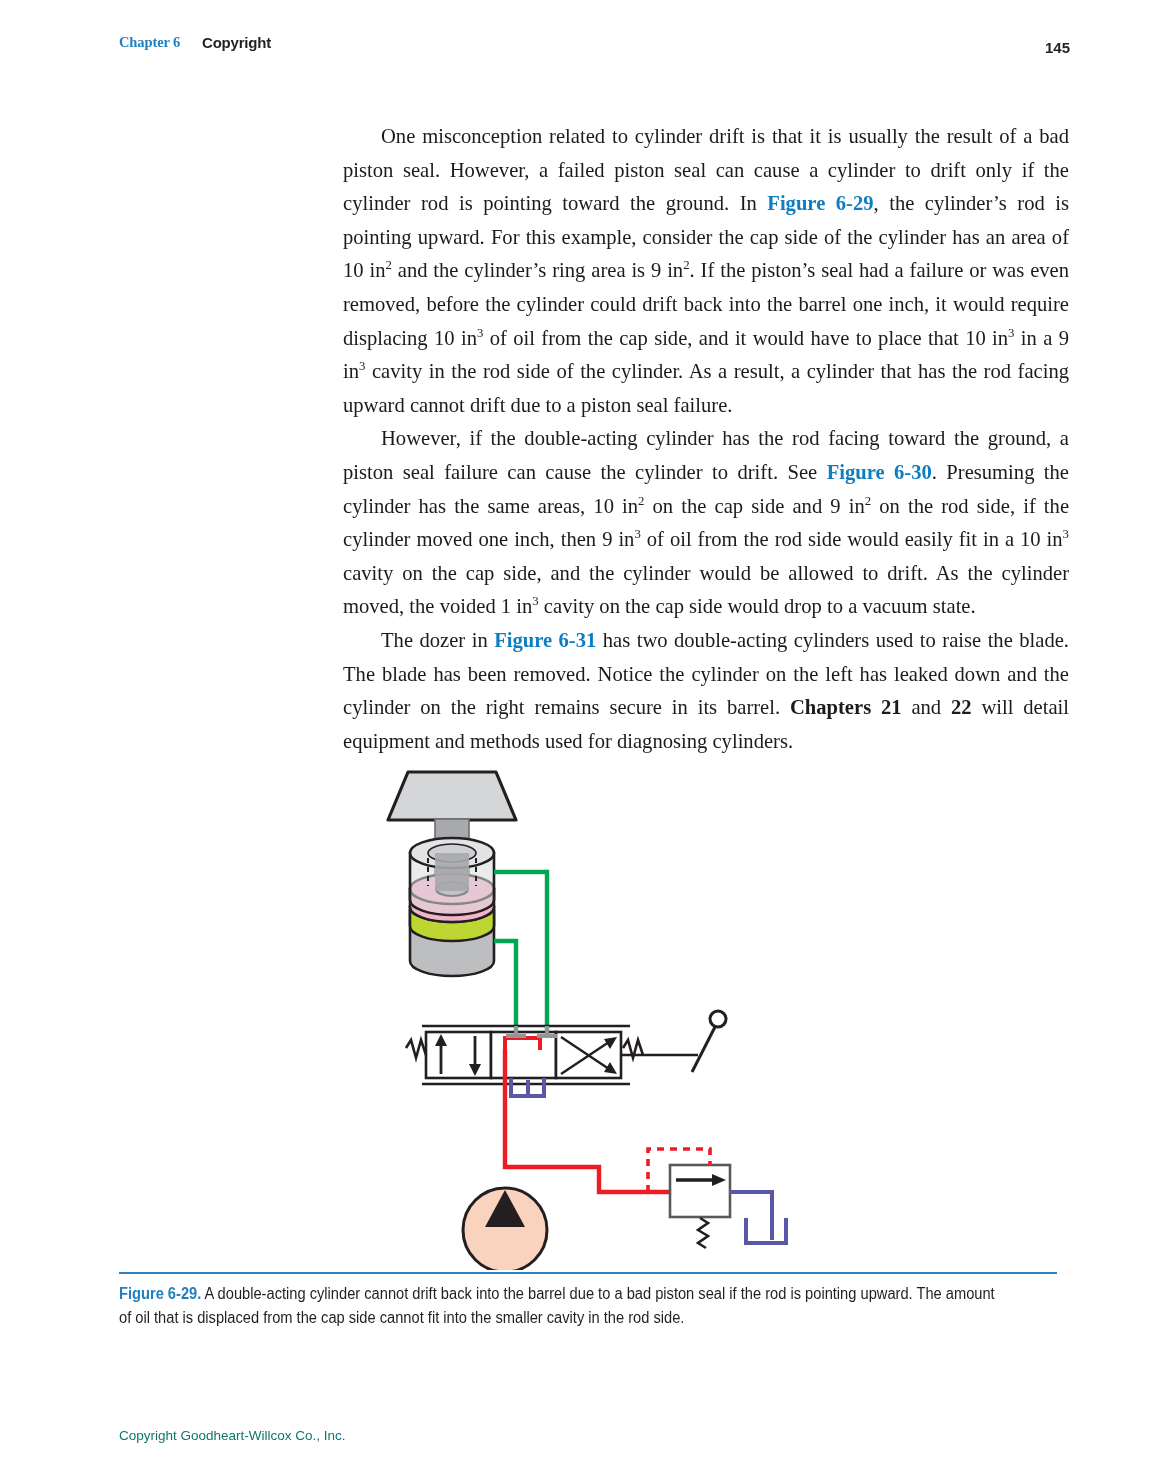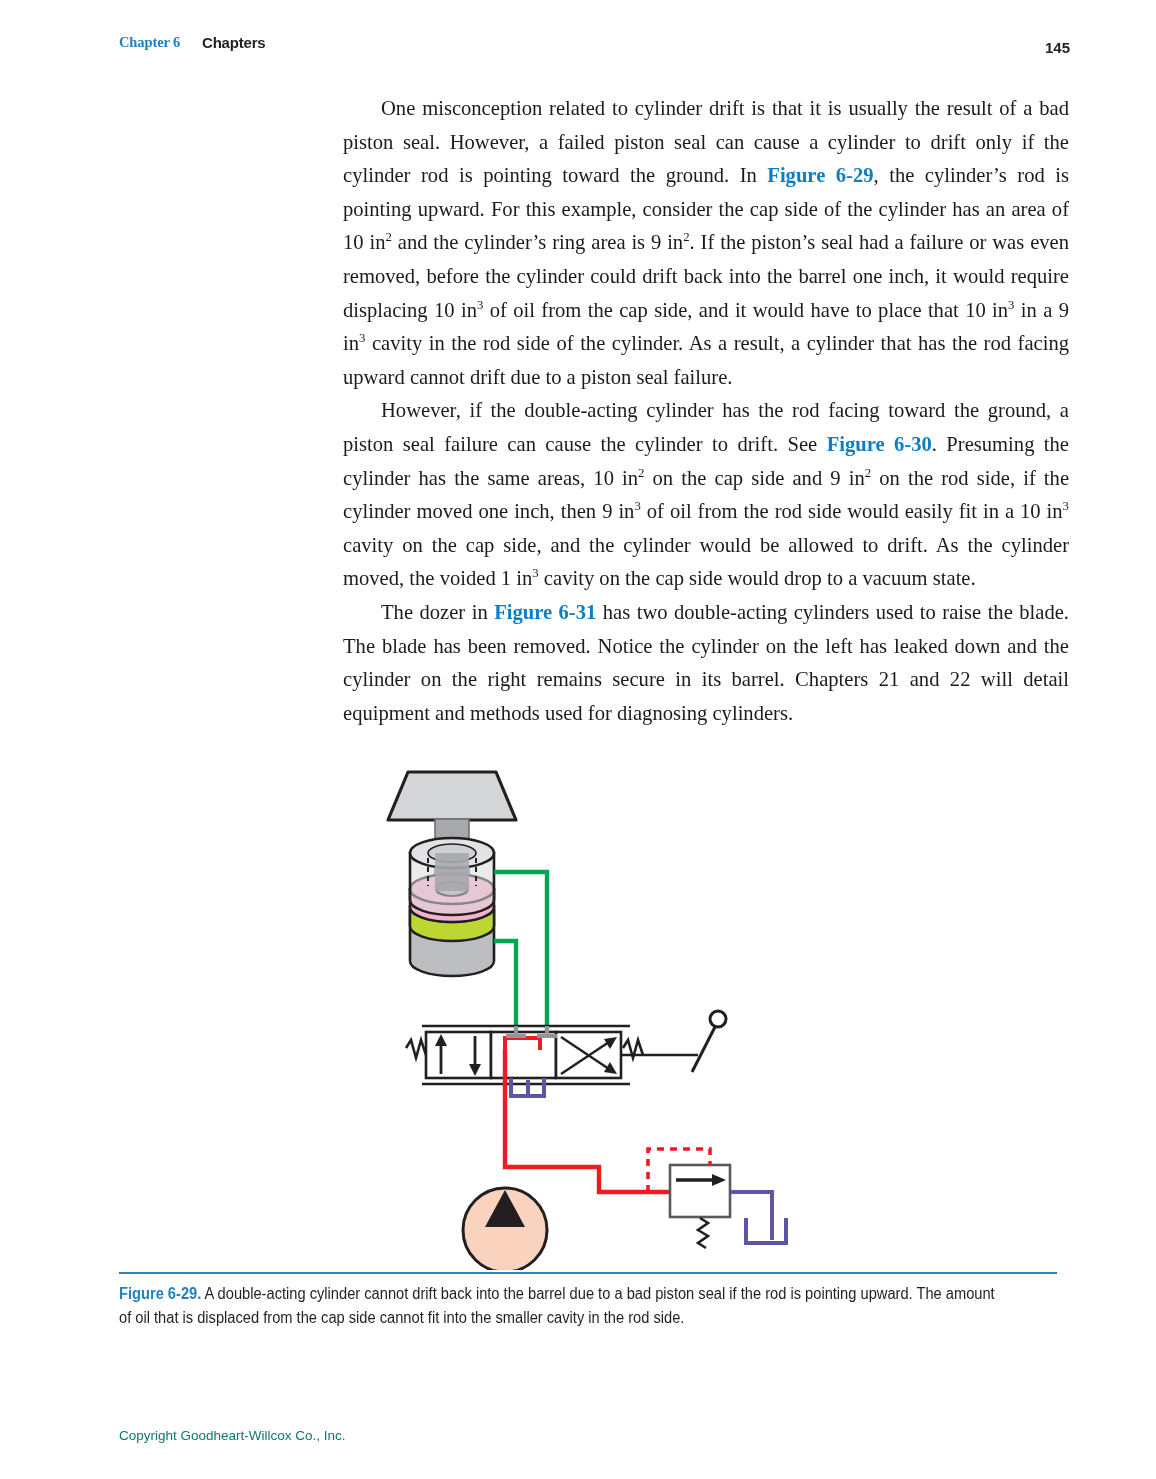--- a/index.html
+++ b/index.html
@@ -30,34 +30,34 @@
     letter-spacing:-0.2px;
   }
   .rh-pageno {
     position:absolute; right:86px; top:5px;
     font-family:"Liberation Sans", sans-serif;
     font-size:15px; font-weight:bold; color:#231f20;
   }
 
   
   #body-copy {
-    position:absolute; left:343px; top:92px; width:726px;
+    position:absolute; left:343px; top:120px; width:726px;
   }
   .para {
     font-family:"Liberation Serif", serif;
     font-size:20.6px;
     line-height:33.6px;
     text-align:justify;
     text-indent:38px;
     margin:0;
     color:#1d1a1a;
     hyphens:auto;
   }
   .figref { color:#0f7dc2; font-weight:bold; }
-  .bold { font-weight:normal; }
+  .bold { font-weight:bold; }
   sup { font-size:0.62em; line-height:0; vertical-align:super; }
 
   
   #figure-area {
     position:absolute; left:0; top:720px; width:1156px; height:550px;
   }
   #schematic { position:absolute; left:380px; top:20px; }
 
   
   #caption-rule {
@@ -82,21 +82,21 @@
     position:absolute; left:119px; top:1428px;
     font-family:"Liberation Sans", sans-serif;
     font-size:13.5px; color:#0f766e;
   }
 </style>
 </head>
 <body>
 
 <div id="running-head">
   <span class="rh-chapter">Chapter 6</span>
-  <span class="rh-title">Chapters</span>
+  <span class="rh-title">Copyright</span>
   <span class="rh-pageno">145</span>
 </div>
 
 <div id="body-copy">
     <p class="para"><span>One misconception related to cylinder drift is that it is usually the result of a bad piston seal. However, a failed piston seal can cause a cylinder to drift only if the cylinder rod is pointing toward the ground. In </span><span class="figref">Figure 6-29</span><span>, the cylinder’s rod is pointing upward. For this example, consider the cap side of the cylinder has an area of 10 in</span><sup>2</sup><span> and the cylinder’s ring area is 9 in</span><sup>2</sup><span>. If the piston’s seal had a failure or was even removed, before the cylinder could drift back into the barrel one inch, it would require displacing 10 in</span><sup>3</sup><span> of oil from the cap side, and it would have to place that 10 in</span><sup>3</sup><span> in a 9 in</span><sup>3</sup><span> cavity in the rod side of the cylinder. As a result, a cylinder that has the rod facing upward cannot drift due to a piston seal failure.</span></p>
     <p class="para"><span>However, if the double-acting cylinder has the rod facing toward the ground, a piston seal failure can cause the cylinder to drift. See </span><span class="figref">Figure 6-30</span><span>. Presuming the cylinder has the same areas, 10 in</span><sup>2</sup><span> on the cap side and 9 in</span><sup>2</sup><span> on the rod side, if the cylinder moved one inch, then 9 in</span><sup>3</sup><span> of oil from the rod side would easily fit in a 10 in</span><sup>3</sup><span> cavity on the cap side, and the cylinder would be allowed to drift. As the cylinder moved, the voided 1 in</span><sup>3</sup><span> cavity on the cap side would drop to a vacuum state.</span></p>
     <p class="para"><span>The dozer in </span><span class="figref">Figure 6-31</span><span> has two double-acting cylinders used to raise the blade. The blade has been removed. Notice the cylinder on the left has leaked down and the cylinder on the right remains secure in its barrel. </span><span class="bold">Chapters 21</span><span> and </span><span class="bold">22</span><span> will detail equipment and methods used for diagnosing cylinders.</span></p>
   </div>
 
 <div id="figure-area">

